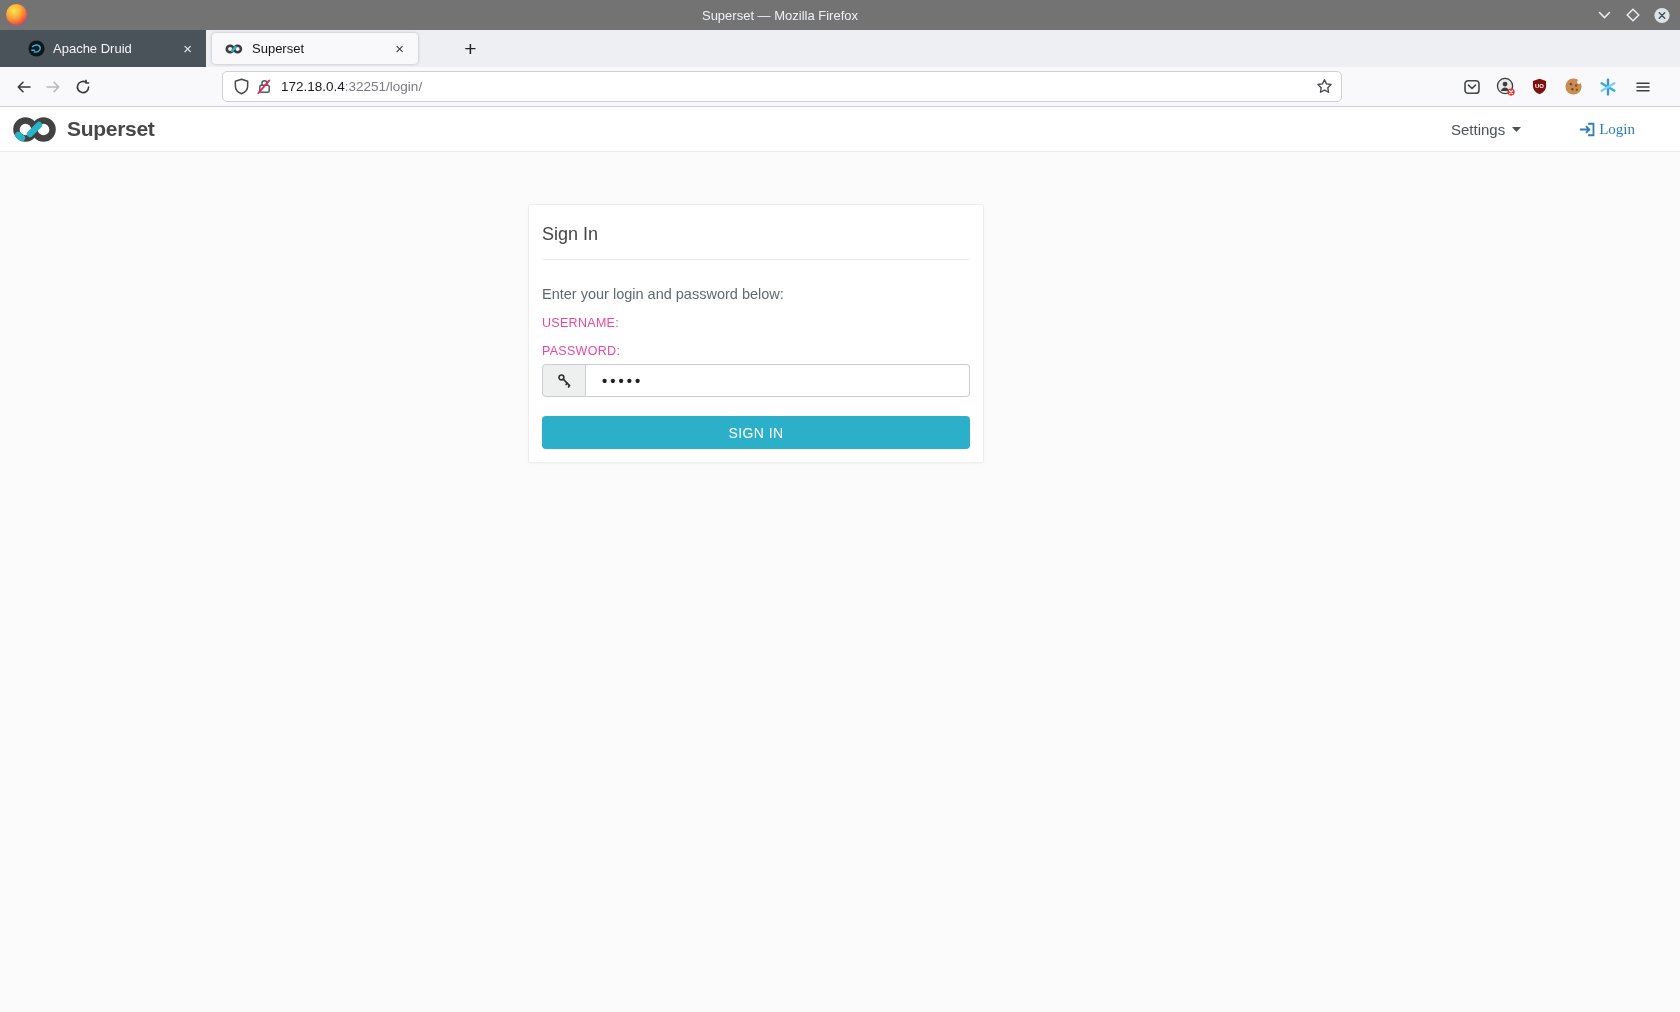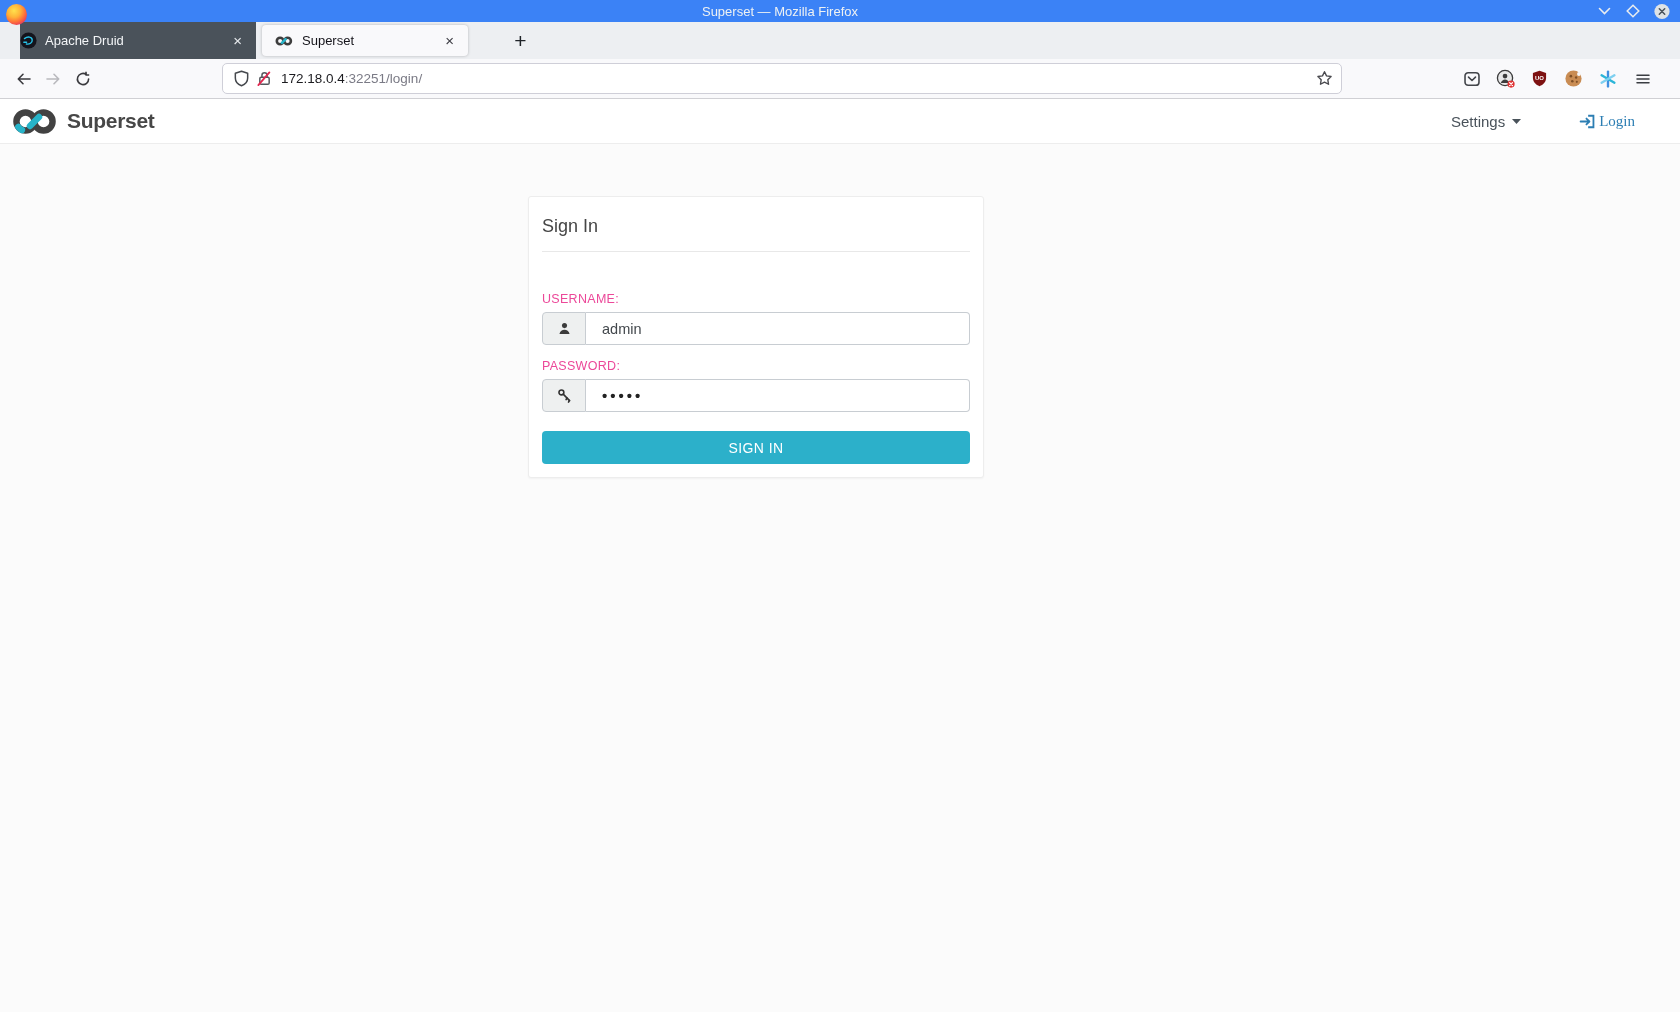--- a/index.html
+++ b/index.html
@@ -1,34 +1,34 @@
 <!DOCTYPE html>
 <html><head>
 <meta charset="utf-8">
 <style>
   * { margin:0; padding:0; box-sizing:border-box; }
   html,body { width:1680px; height:1012px; overflow:hidden;
     font-family:"Liberation Sans", sans-serif; background:#fbfbfb; }
 
   
-  .titlebar { position:relative; height:22px; background:#3b82f6;
+  .titlebar { position:relative; height:30px; background:#737373;
     display:flex; align-items:center;gap:36px; }
   .fx-logo { position:absolute; left:6px; top:4px; width:21px; height:21px;
     border-radius:50%;
     background:radial-gradient(circle at 38% 32%, #ffe14d 0%, #ffb338 34%, #ff7139 58%, #e83b5a 78%, #b5007f 100%); }
   .title-area { flex:1; display:flex; justify-content:center; }
   .win-title { color:#eef1f3; font-size:13px; }
   .win-controls { width:84px; display:flex; align-items:center; gap:13px;
     padding-right:6px; }
   .win-btn { width:16px; height:16px; display:flex; align-items:center; justify-content:center; cursor:default; }
 
   
   .tabstrip { height:37px; background:#edeff2; display:flex; align-items:stretch; }
   .tab { display:flex; align-items:center; font-size:13px; }
-  .tab-inactive { width:236px; background:#4a525a; color:#f3f5f7; padding:0 10px 0 0;margin-left:20px; }
+  .tab-inactive { width:206px; background:#4a525a; color:#f3f5f7; padding:0 10px 0 28px; }
   .tab-active { width:206px; background:#f9f9fb; color:#15141a; margin:3px 0 3px 6px;
     border-radius:4px; box-shadow:0 0 3px rgba(0,0,0,.25); padding:0 10px 0 12px; }
   .tab-label { flex:1; margin-left:8px; white-space:nowrap; overflow:hidden; }
   .tab-close { font-size:15px; line-height:1; padding:2px 4px; border-radius:3px; cursor:default; }
   .tab-inactive .tab-close { color:#e8ebee; }
   .tab-active .tab-close { color:#3c3c43; }
   .newtab-btn { margin:4px 0 0 38px; width:29px; height:29px; border:none; background:transparent;
     font-size:21px; color:#1f2328; border-radius:4px; cursor:default; line-height:1; }
 
   
@@ -262,31 +262,23 @@
       </span>
       <span class="lbl">Login</span>
     </a>
   </div>
 </div>
 
 <div class="content">
   <div class="login-card">
     <div class="card-title">Sign In</div>
     <div class="card-body">
+      <div class="instruction">Enter your login and password below:</div>
 
       <div class="field-label">USERNAME:</div>
-      <div class="input-group">
-        <span class="input-addon">
-          <svg width="15" height="15" viewBox="0 0 16 16">
-            <circle cx="8" cy="4.9" r="2.7" fill="#3b3b3b"></circle>
-            <path d="M2.6 13.8c.8-3.1 2.9-4.5 5.4-4.5s4.6 1.4 5.4 4.5z" fill="#3b3b3b"></path>
-          </svg>
-        </span>
-        <input type="text" value="admin" style="">
-      </div>
 
       <div class="field-label">PASSWORD:</div>
       <div class="input-group pw">
         <span class="input-addon">
           <svg width="15" height="15" viewBox="0 0 16 16">
             <circle cx="4.7" cy="4.7" r="2.6" fill="none" stroke="#333333" stroke-width="1.7"></circle>
             <line x1="6.6" y1="6.6" x2="13.4" y2="13.4" stroke="#333333" stroke-width="1.7" stroke-linecap="round"></line>
             <line x1="10.6" y1="10.6" x2="9.7" y2="12.4" stroke="#333333" stroke-width="1.7" stroke-linecap="round"></line>
             <line x1="13.2" y1="13.2" x2="12.3" y2="15" stroke="#333333" stroke-width="1.7" stroke-linecap="round"></line>
           </svg>

